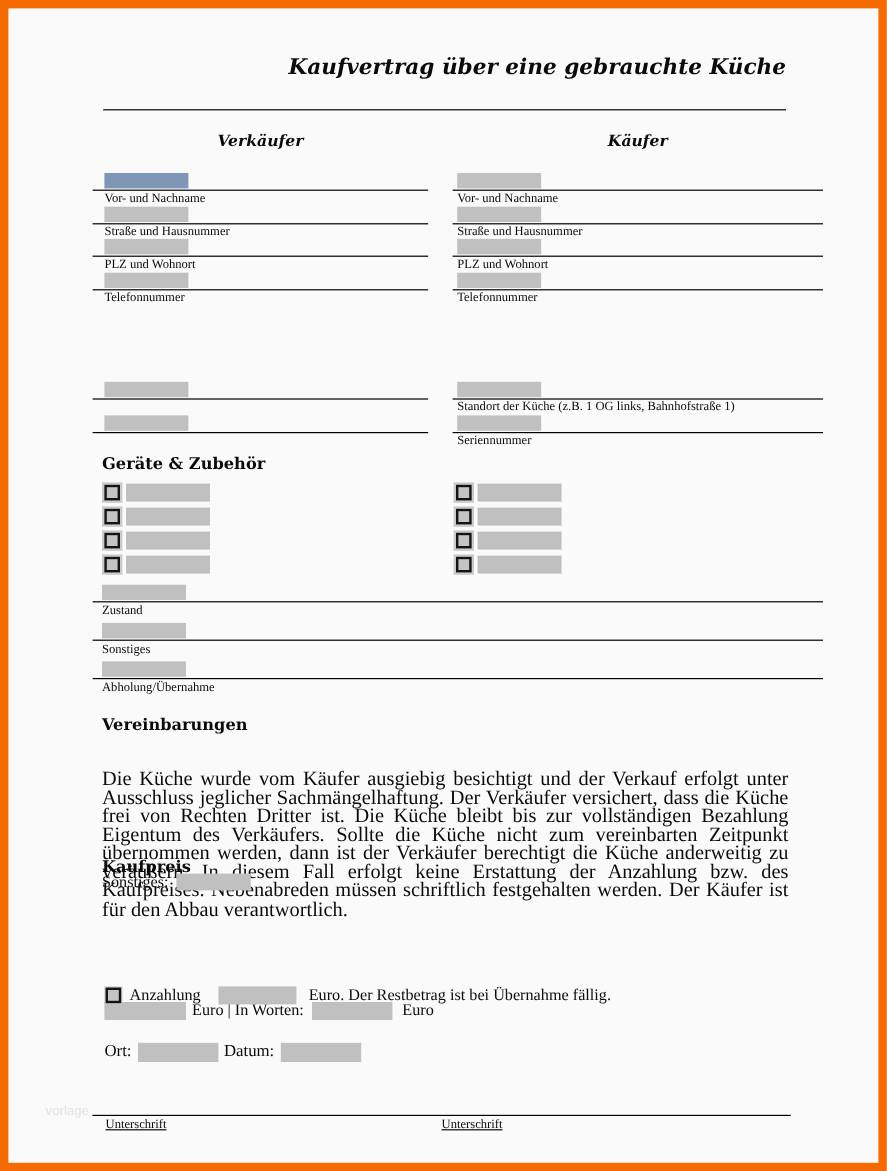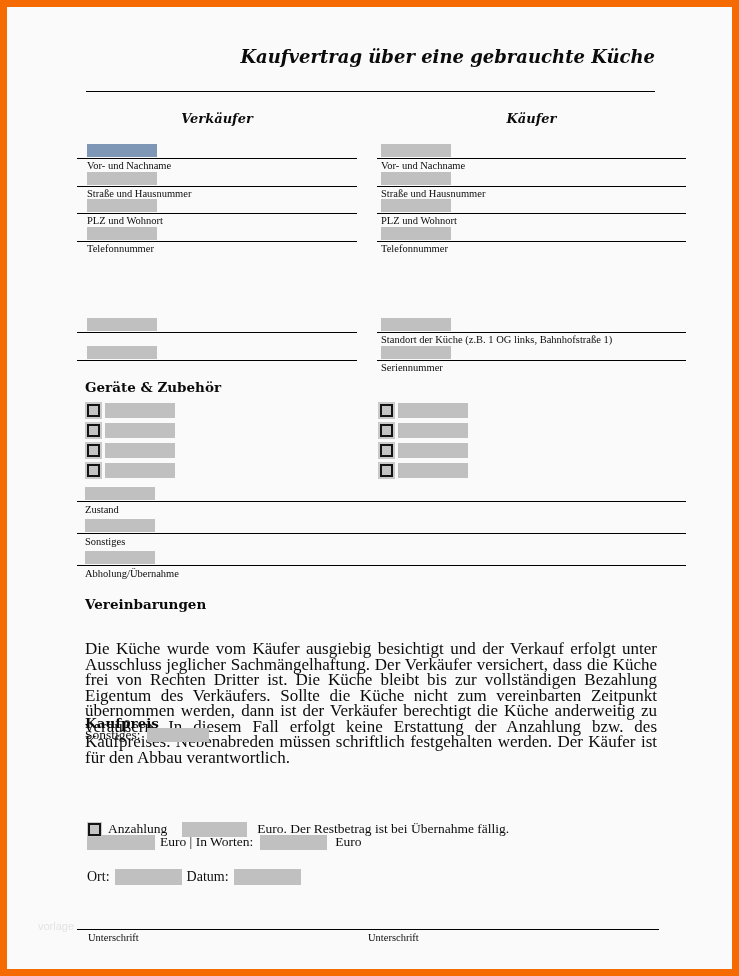--- a/index.html
+++ b/index.html
@@ -82,21 +82,21 @@
   .deposit-row{top:814px;left:80px;}
   .deposit-row .cbpatch{width:13px;height:13px;padding:1px;margin-right:6px;}
   .deposit-row .ibox{width:65px;height:15px;margin-left:15px;margin-right:10px;}
 
   .ort-row{top:862px;left:80px;font-size:14px;}
   .ort-row .ibox{width:67px;height:16px;margin-left:5px;}
   .ort-row .datum-label{margin-left:5px;}
 
   .watermark{position:absolute;top:913px;left:31px;font-family:"Liberation Sans",sans-serif;font-size:11px;color:var(--watermark);}
   .sig-line{top:922px;left:70px;width:582px;}
-  .sig-label{position:absolute;top:925px;font-size:10.5px;}
+  .sig-label{position:absolute;top:925px;font-size:10.5px;text-decoration:underline;}
   .sig-label.s1{left:81px;}
   .sig-label.s2{left:361px;}
 </style>
 </head>
 <body>
 
 <div class="page">
 
   <div class="title">Kaufvertrag über eine gebrauchte Küche</div>
   <div class="rule title-rule"></div>

